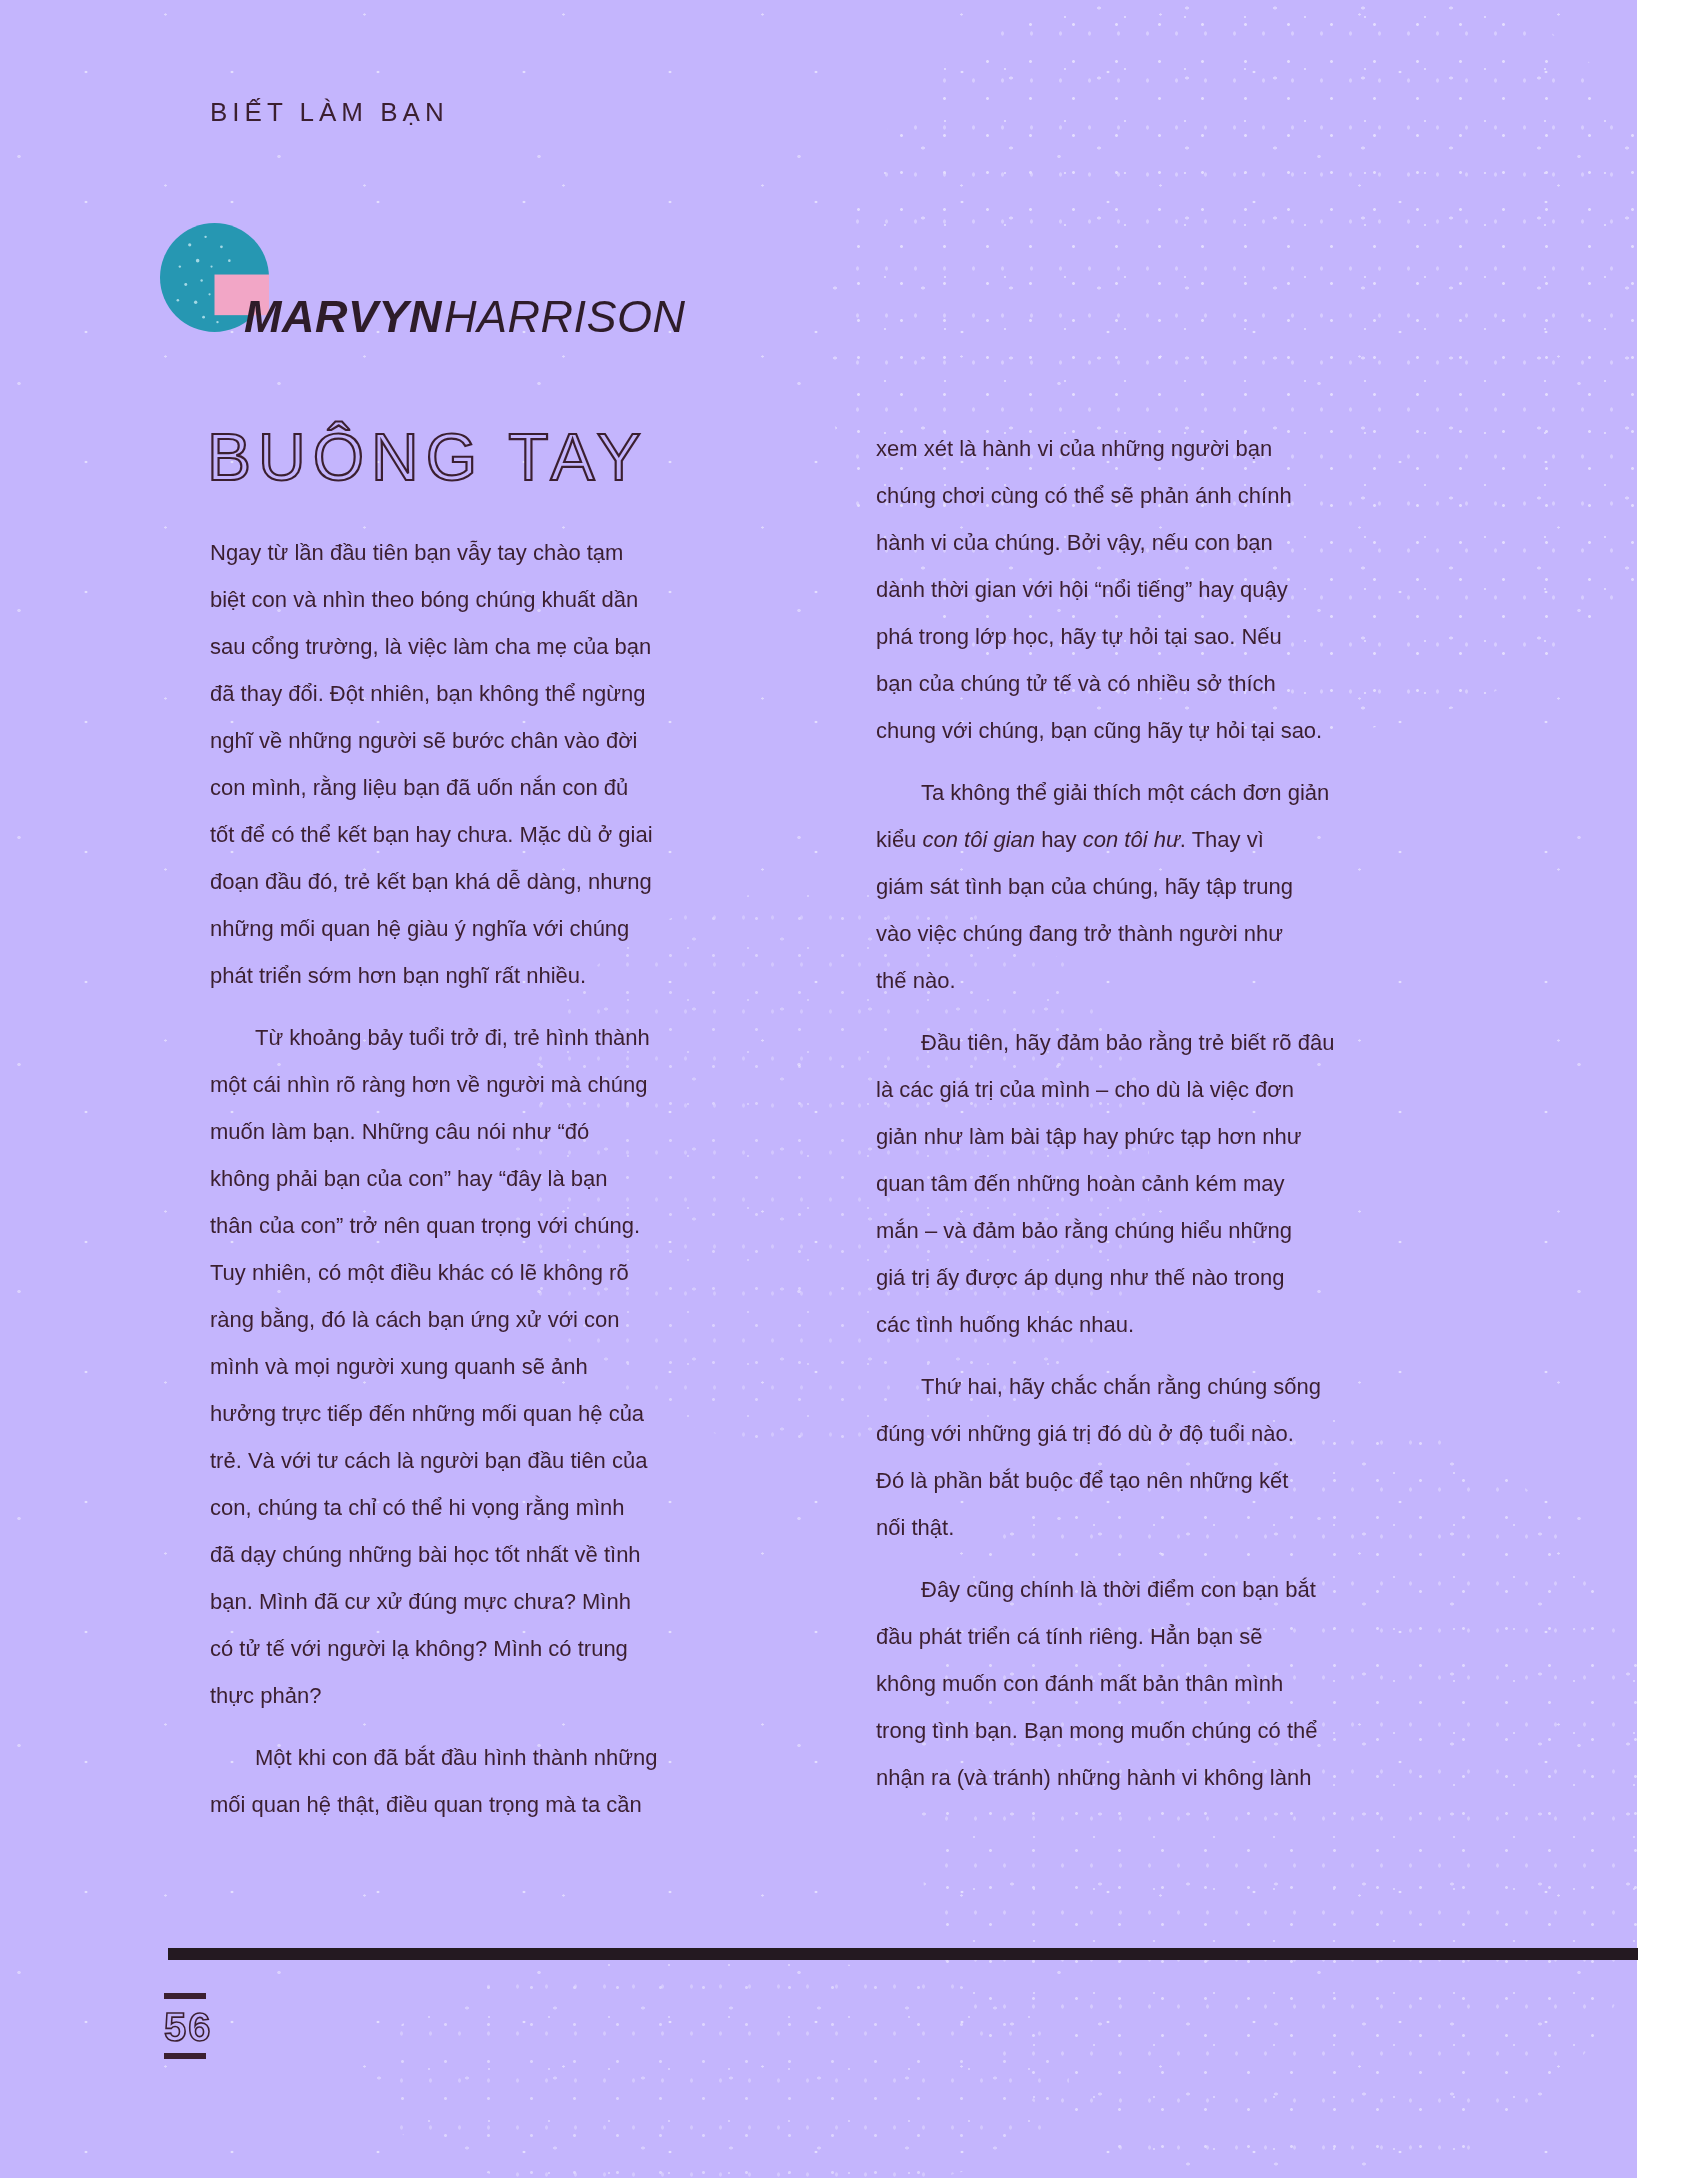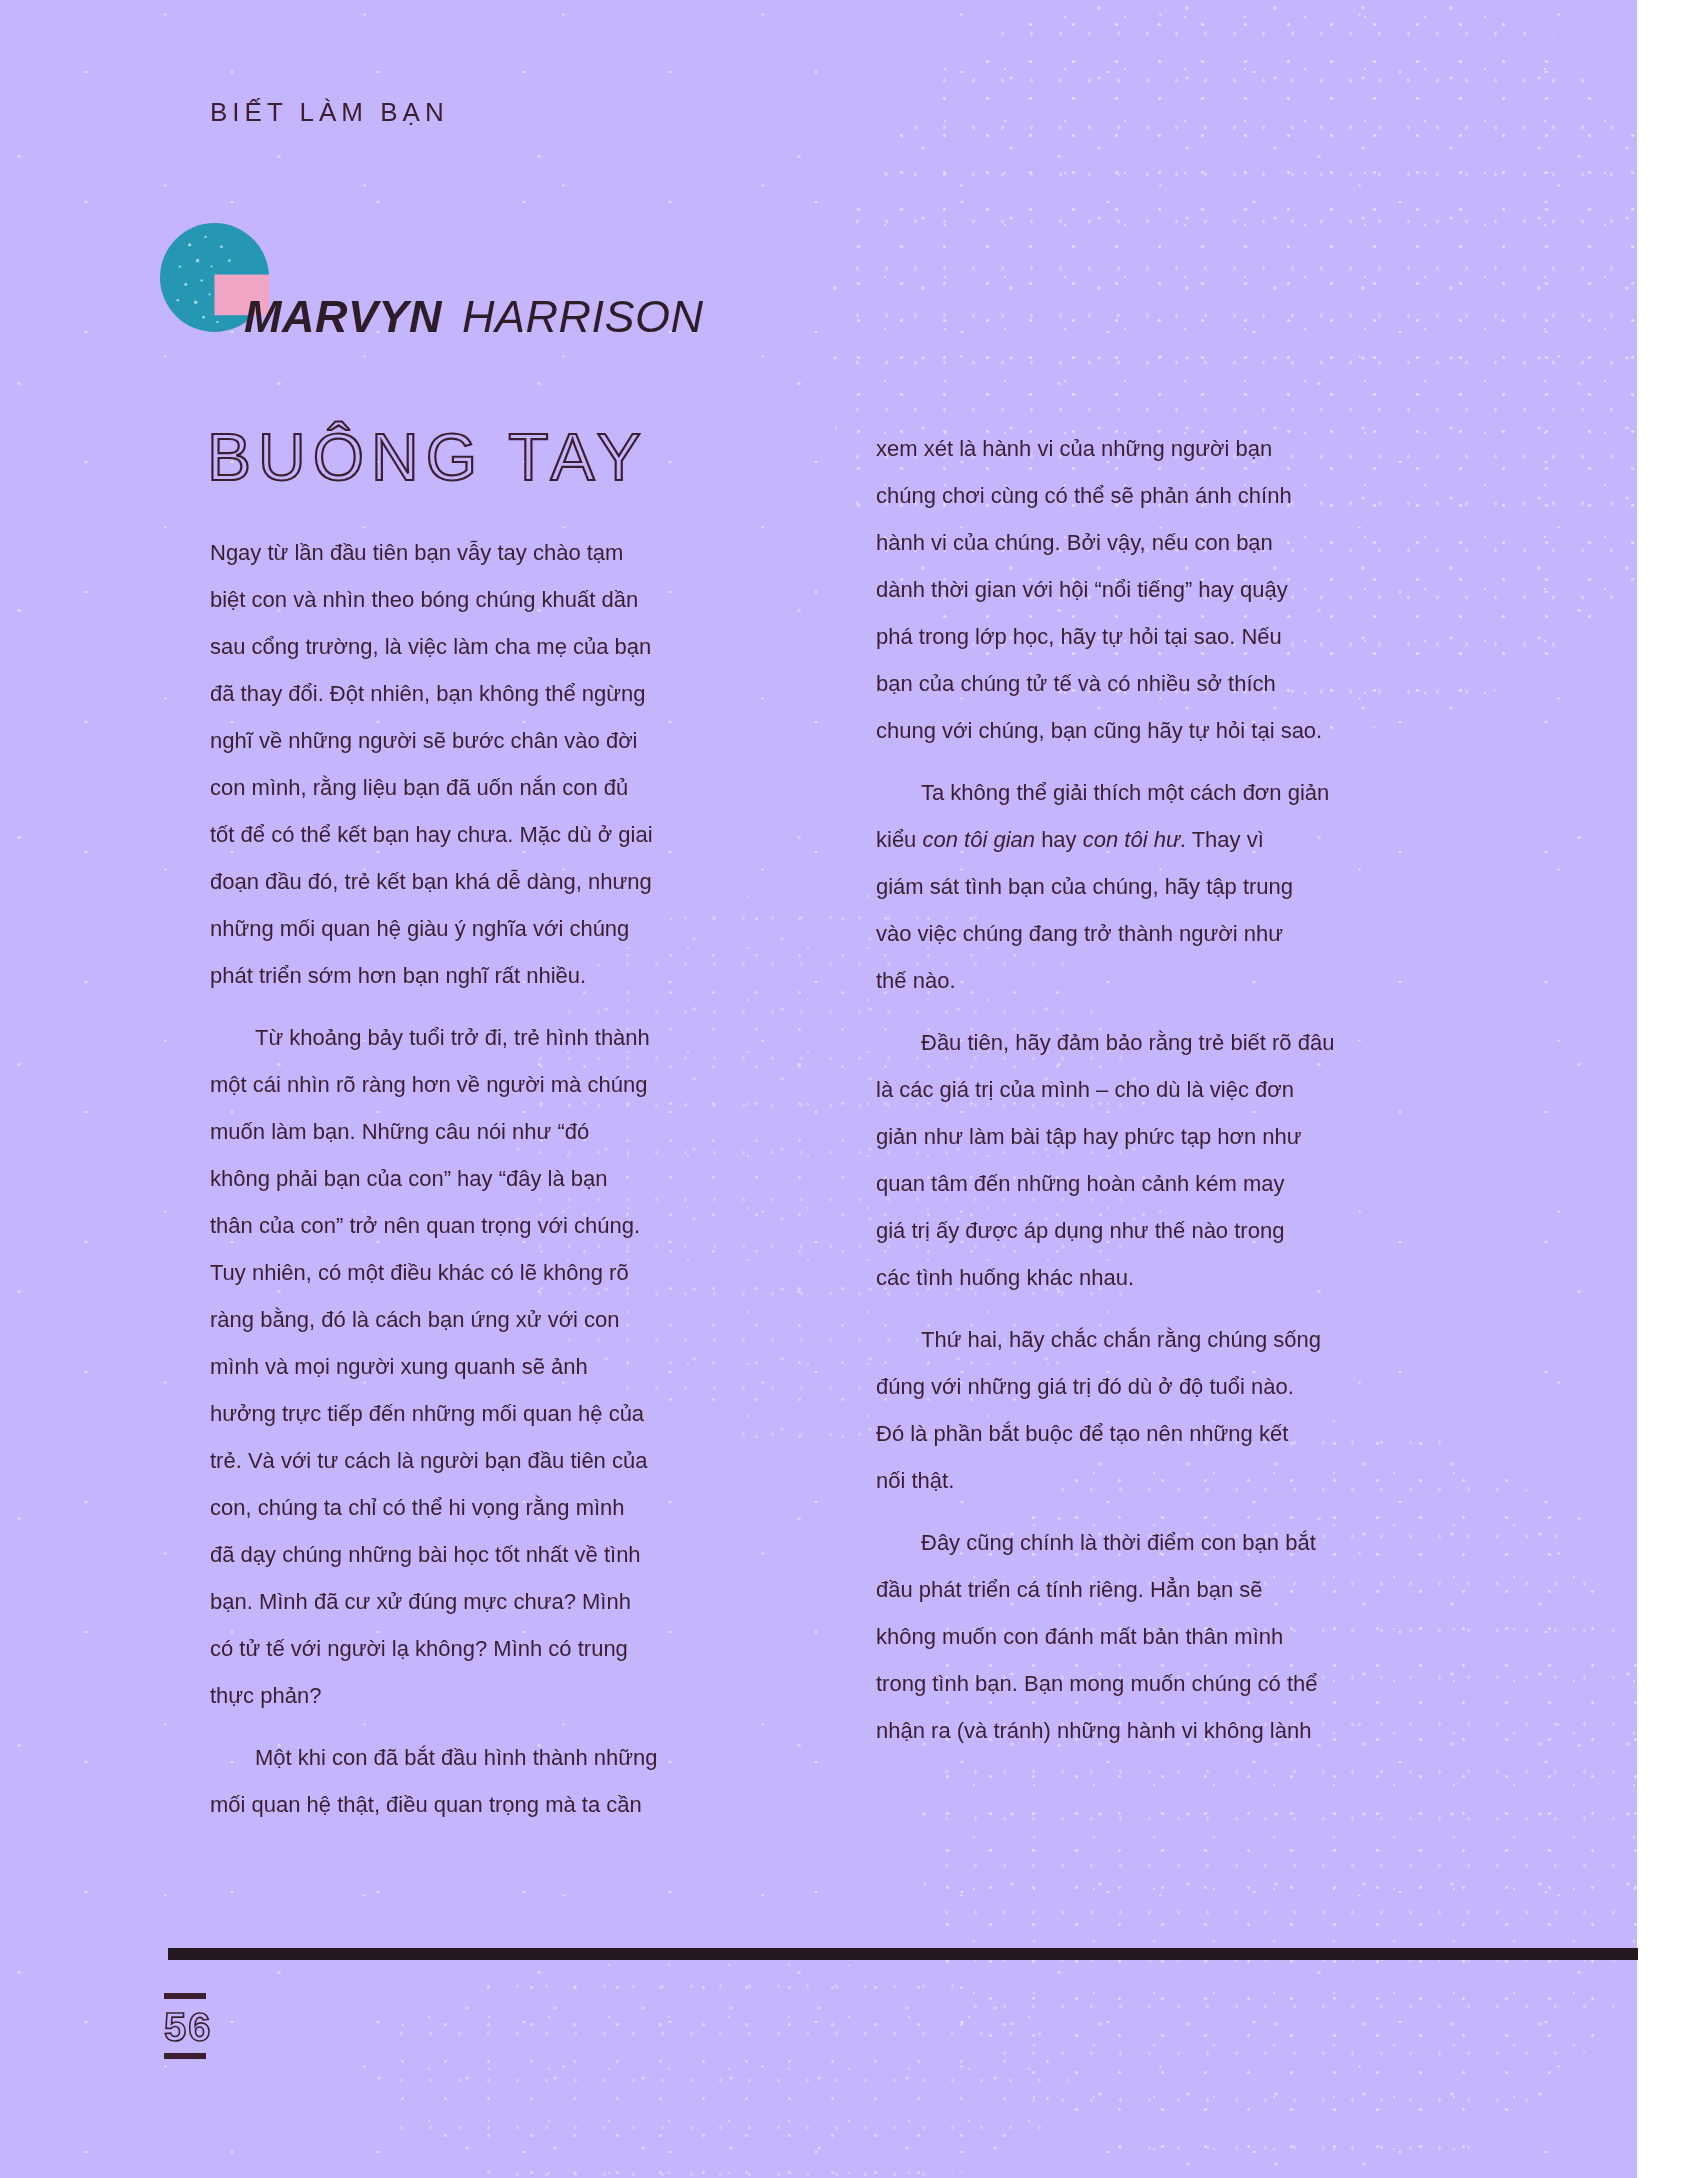--- a/index.html
+++ b/index.html
@@ -57,21 +57,21 @@
   .logo{position:absolute;left:160px;top:223px;width:109px;height:109px;}
 
   .author-line{
     position:absolute;left:244px;top:294px;
     font-size:45px;line-height:45px;
     font-style:italic;
     letter-spacing:0.5px;
     color:#2e1c29;
     white-space:nowrap;
   }
-  .author-first{font-weight:800;margin-right:20px;}
+  .author-first{font-weight:800;margin-right:2px;}
   .author-last{font-weight:300;}
 
   .article-title{
     position:absolute;left:207px;top:422px;
     font-size:66px;line-height:71px;
     font-weight:500;
     letter-spacing:7px;
     color:transparent;
     -webkit-text-stroke:2.2px #3b1f30;
     white-space:nowrap;
@@ -200,20 +200,21 @@
         <div class="line"><span>kiểu </span><i>con tôi gian</i><span> hay </span><i>con tôi hư</i><span>. Thay vì</span></div>
         <div class="line"><span>giám sát tình bạn của chúng, hãy tập trung</span></div>
         <div class="line"><span>vào việc chúng đang trở thành người như</span></div>
         <div class="line"><span>thế nào.</span></div>
       </div>
       <div class="para indent">
         <div class="line"><span>Đầu tiên, hãy đảm bảo rằng trẻ biết rõ đâu</span></div>
         <div class="line"><span>là các giá trị của mình – cho dù là việc đơn</span></div>
         <div class="line"><span>giản như làm bài tập hay phức tạp hơn như</span></div>
         <div class="line"><span>quan tâm đến những hoàn cảnh kém may</span></div>
+        <div class="line"><span>mắn – và đảm bảo rằng chúng hiểu những</span></div>
         <div class="line"><span>giá trị ấy được áp dụng như thế nào trong</span></div>
         <div class="line"><span>các tình huống khác nhau.</span></div>
       </div>
       <div class="para indent">
         <div class="line"><span>Thứ hai, hãy chắc chắn rằng chúng sống</span></div>
         <div class="line"><span>đúng với những giá trị đó dù ở độ tuổi nào.</span></div>
         <div class="line"><span>Đó là phần bắt buộc để tạo nên những kết</span></div>
         <div class="line"><span>nối thật.</span></div>
       </div>
       <div class="para indent">

